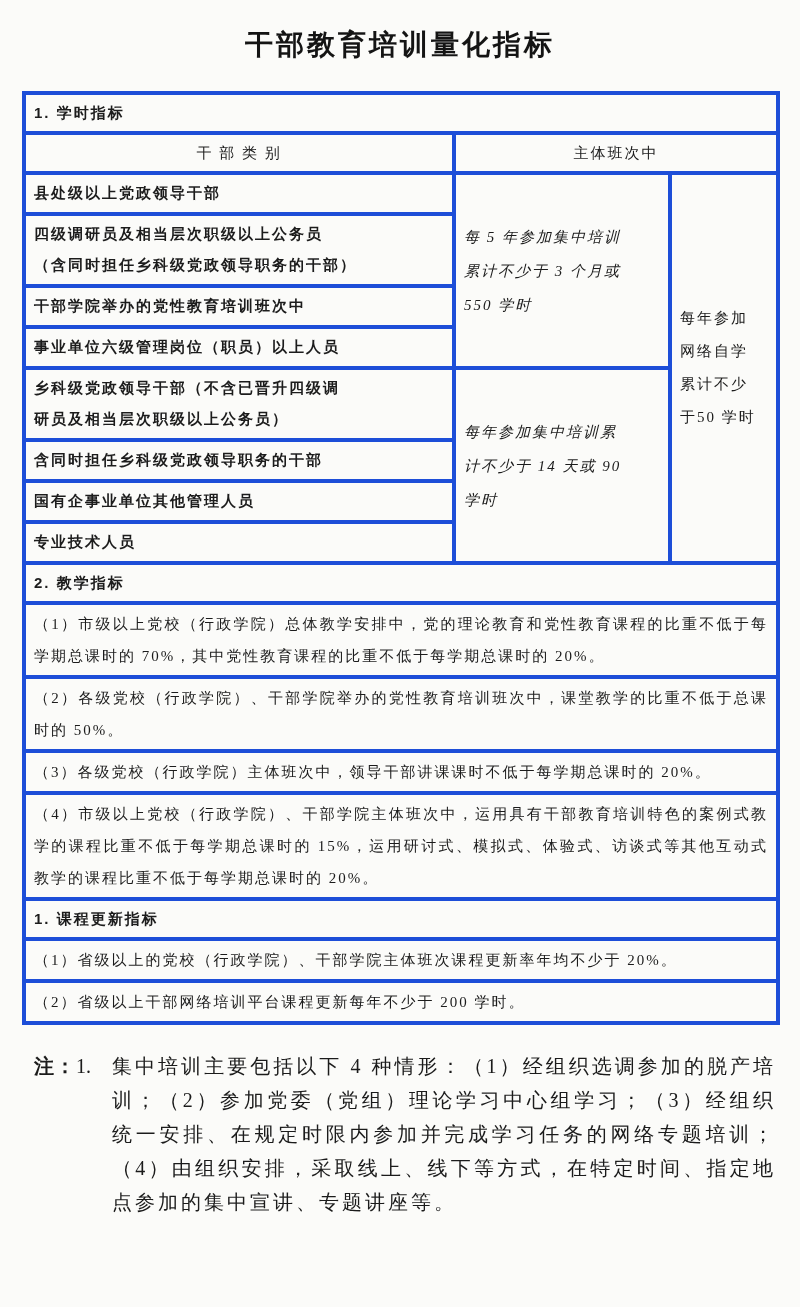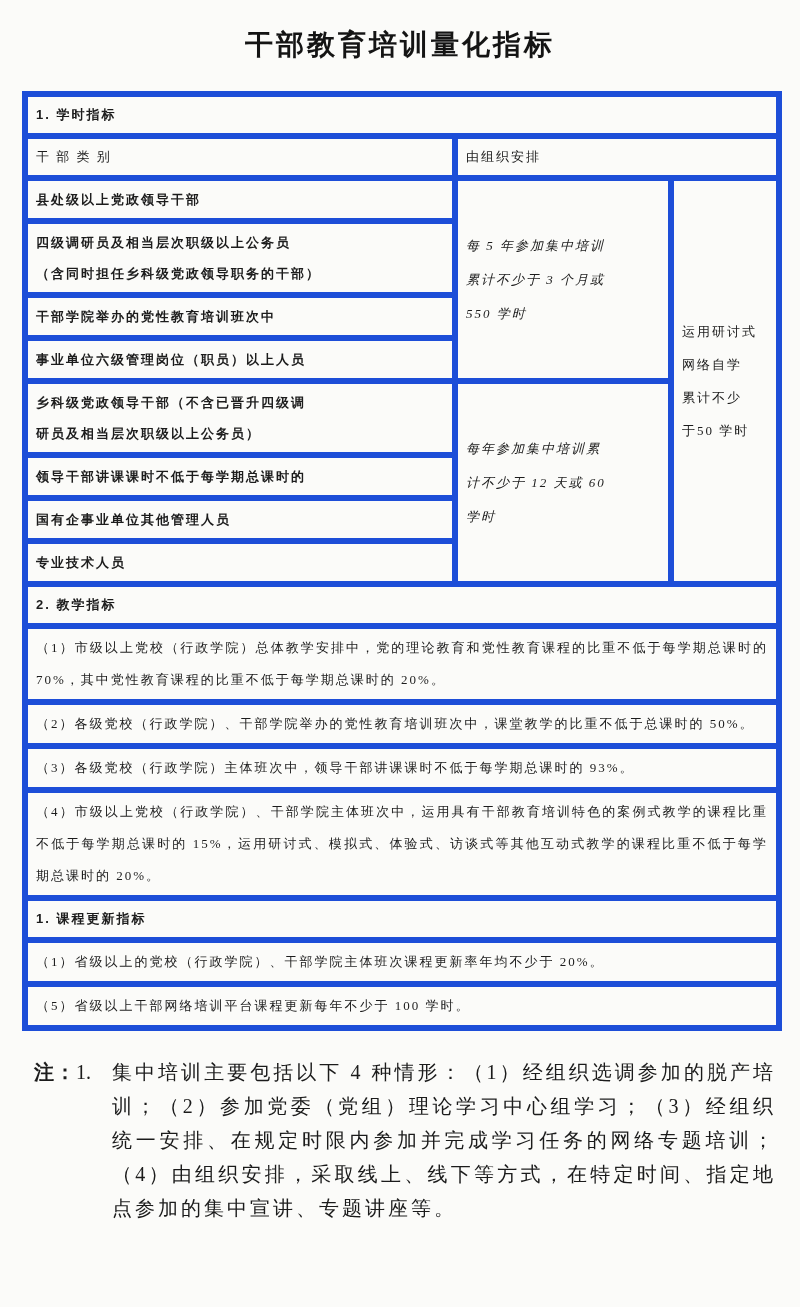--- a/index.html
+++ b/index.html
@@ -27,37 +27,37 @@
     color:#141414;
   }
   table.main{
     border-collapse:collapse;
     table-layout:fixed;
     width:754px;
     margin:27px 0 0 22px;
     border:3px solid #1c1c1c;
   }
   table.main td{
-    border:6px solid #1d4ed8;
-    font-size:13px;
+    border:4px solid #1d4ed8;
+    font-size:15px;
     letter-spacing:2px;
     color:#1c1c1c;
     padding:3px 8px;
     vertical-align:middle;
   }
   td.section-head{
     font-family:"Liberation Sans","DejaVu Sans",sans-serif;
     font-weight:700;
     font-size:20px;
     letter-spacing:2px;
     height:30px;
     color:#101010;
   }
   td.col-head{
-    text-align:left;
+    text-align:center;
     font-size:20px;
     letter-spacing:4px;
     height:30px;
   }
   td.cat{
     height:29px;
     letter-spacing:2.5px;
     white-space:pre-line;
     line-height:31px;
     font-weight:bold;
@@ -115,83 +115,83 @@
       <col style="width:430px">
       <col style="width:216px">
       <col style="width:108px">
     </colgroup>
     <tbody>
       <tr>
         <td colspan="3" class="section-head">1. 学时指标</td>
       </tr>
       <tr>
         <td class="col-head">干 部 类 别</td>
-        <td colspan="2" class="col-head">由组织安排</td>
+        <td colspan="2" class="col-head">主体班次中</td>
       </tr>
       <tr>
         <td class="cat">县处级以上党政领导干部</td>
         <td rowspan="4" class="req-mid">每 5 年参加集中培训
 累计不少于 3 个月或
 550 学时</td>
-        <td rowspan="8" class="req-right">运用研讨式
+        <td rowspan="8" class="req-right">每年参加
 网络自学
 累计不少
 于50 学时</td>
       </tr>
       <tr>
         <td class="cat two">四级调研员及相当层次职级以上公务员
 （含同时担任乡科级党政领导职务的干部）</td>
       </tr>
       <tr>
         <td class="cat">干部学院举办的党性教育培训班次中</td>
       </tr>
       <tr>
         <td class="cat">事业单位六级管理岗位（职员）以上人员</td>
       </tr>
       <tr>
         <td class="cat two">乡科级党政领导干部（不含已晋升四级调
 研员及相当层次职级以上公务员）</td>
         <td rowspan="4" class="req-mid">每年参加集中培训累
-计不少于 12 天或 60
+计不少于 14 天或 90
 学时</td>
       </tr>
       <tr>
-        <td class="cat">领导干部讲课课时不低于每学期总课时的</td>
+        <td class="cat">含同时担任乡科级党政领导职务的干部</td>
       </tr>
       <tr>
         <td class="cat">国有企事业单位其他管理人员</td>
       </tr>
       <tr>
         <td class="cat">专业技术人员</td>
       </tr>
 
       <tr>
         <td colspan="3" class="section-head">2. 教学指标</td>
       </tr>
       <tr>
         <td colspan="3" class="para">（1）市级以上党校（行政学院）总体教学安排中，党的理论教育和党性教育课程的比重不低于每学期总课时的 70%，其中党性教育课程的比重不低于每学期总课时的 20%。</td>
       </tr>
       <tr>
         <td colspan="3" class="para">（2）各级党校（行政学院）、干部学院举办的党性教育培训班次中，课堂教学的比重不低于总课时的 50%。</td>
       </tr>
       <tr>
-        <td colspan="3" class="para">（3）各级党校（行政学院）主体班次中，领导干部讲课课时不低于每学期总课时的 93%。</td>
+        <td colspan="3" class="para">（3）各级党校（行政学院）主体班次中，领导干部讲课课时不低于每学期总课时的 20%。</td>
       </tr>
       <tr>
         <td colspan="3" class="para">（4）市级以上党校（行政学院）、干部学院主体班次中，运用具有干部教育培训特色的案例式教学的课程比重不低于每学期总课时的 15%，运用研讨式、模拟式、体验式、访谈式等其他互动式教学的课程比重不低于每学期总课时的 20%。</td>
       </tr>
 
       <tr>
         <td colspan="3" class="section-head">1. 课程更新指标</td>
       </tr>
       <tr>
         <td colspan="3" class="para">（1）省级以上的党校（行政学院）、干部学院主体班次课程更新率年均不少于 20%。</td>
       </tr>
       <tr>
-        <td colspan="3" class="para">（5）省级以上干部网络培训平台课程更新每年不少于 100 学时。</td>
+        <td colspan="3" class="para">（2）省级以上干部网络培训平台课程更新每年不少于 200 学时。</td>
       </tr>
     </tbody>
   </table>
 
   <div class="notes">
     <div class="note-row">
       <span class="note-label">注：</span>
       <span class="note-num">1.</span>
       <span class="note-text">集中培训主要包括以下 4 种情形：（1）经组织选调参加的脱产培训；（2）参加党委（党组）理论学习中心组学习；（3）经组织统一安排、在规定时限内参加并完成学习任务的网络专题培训；（4）由组织安排，采取线上、线下等方式，在特定时间、指定地点参加的集中宣讲、专题讲座等。</span>
     </div>

